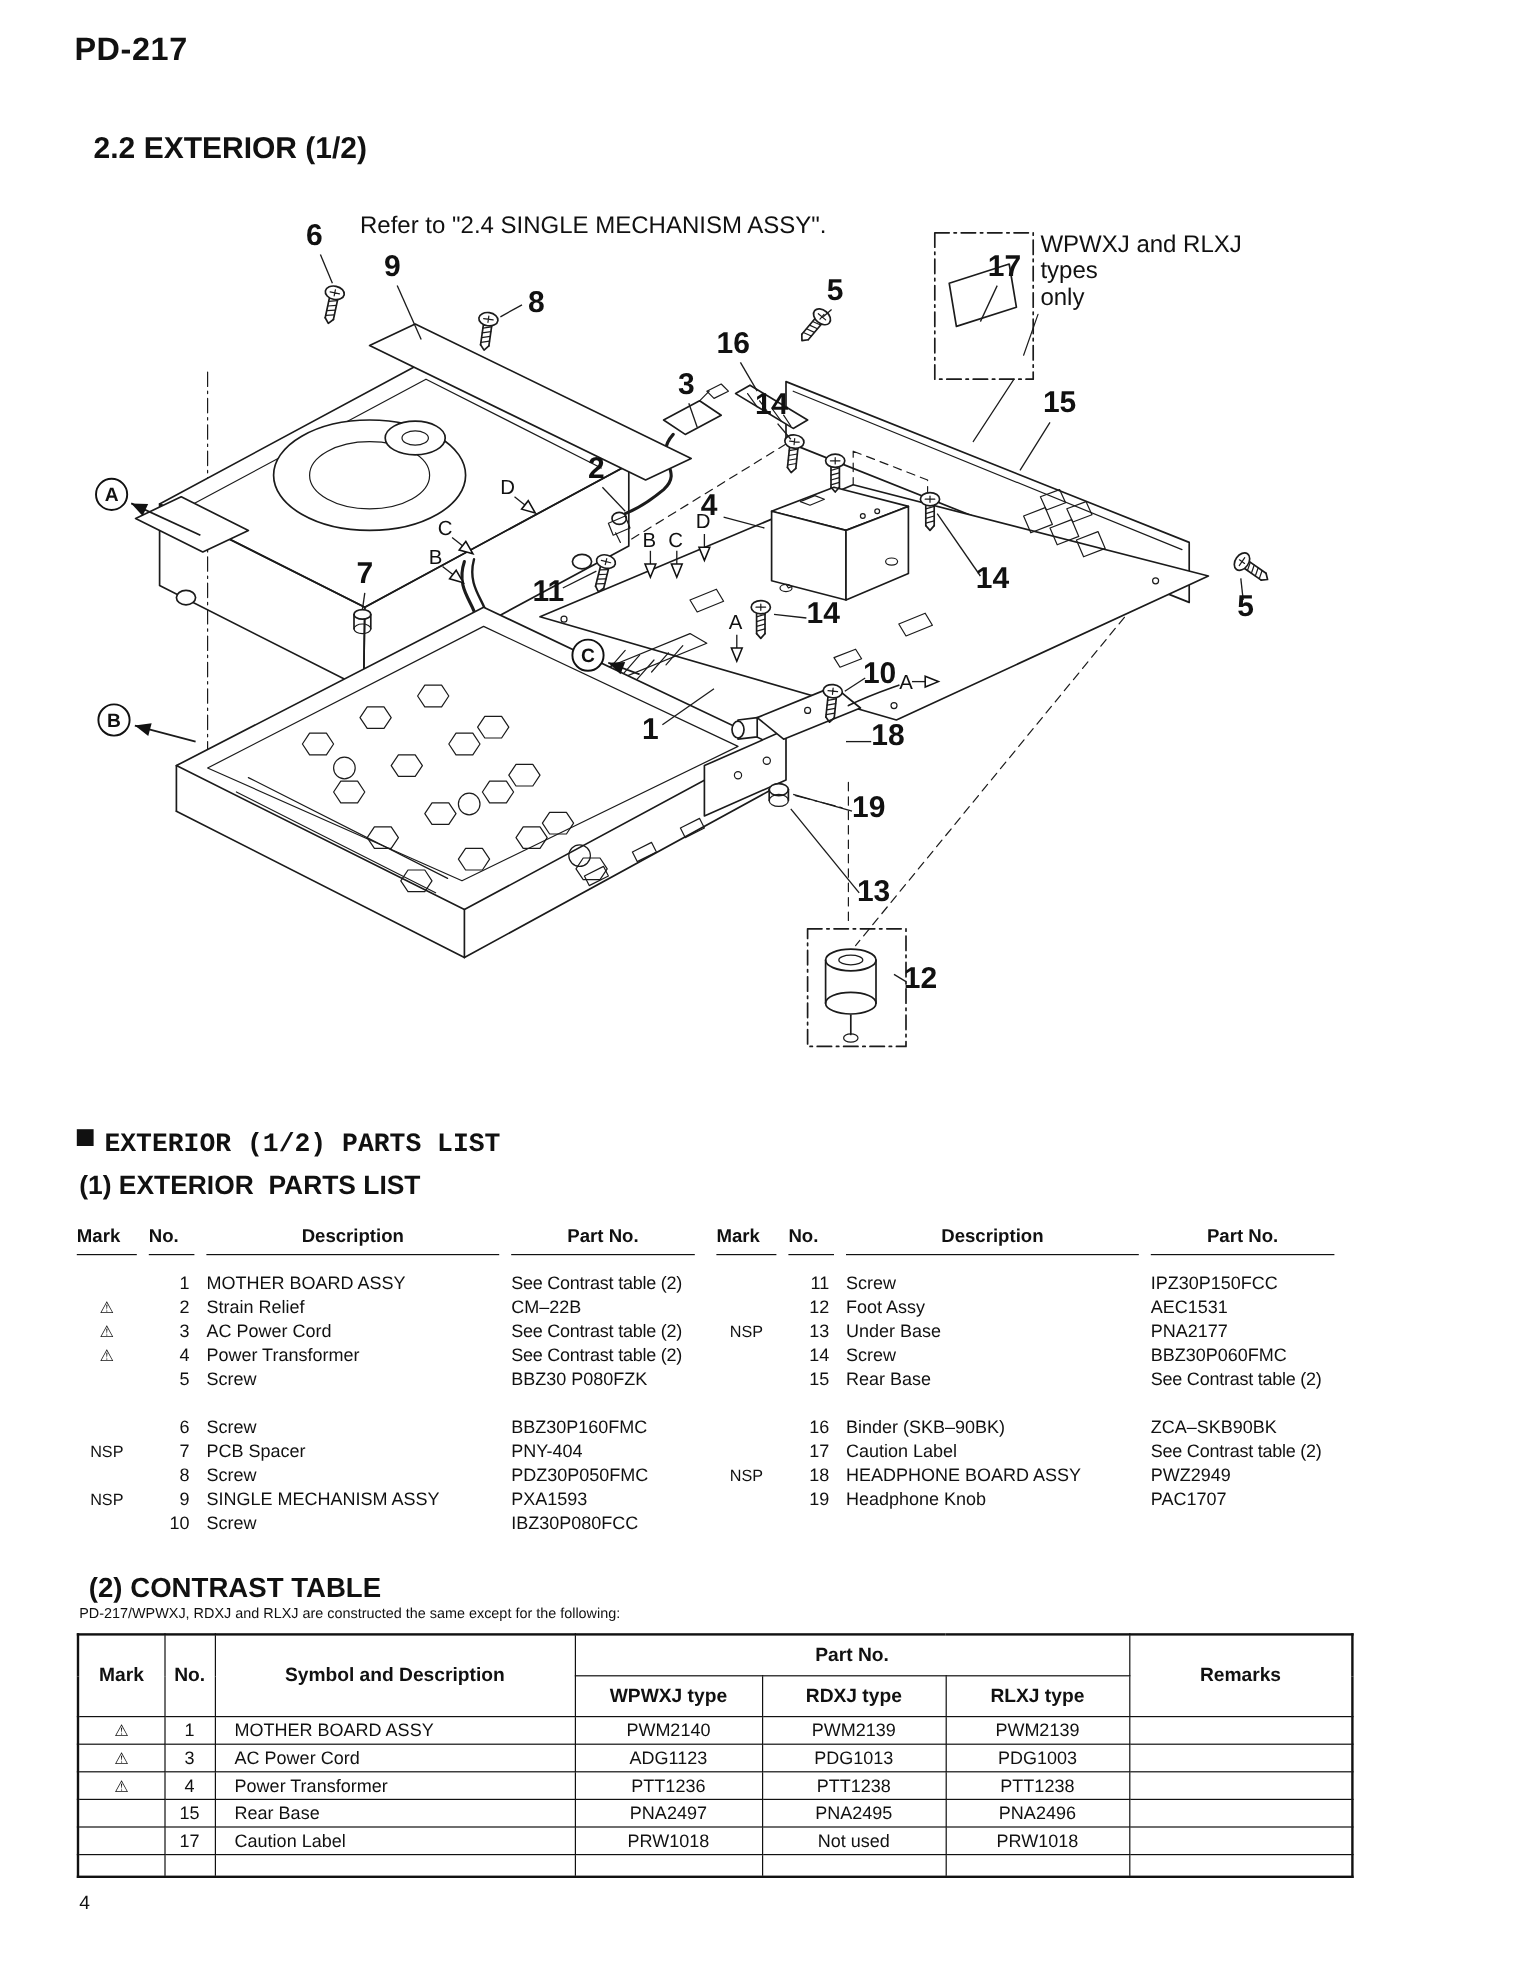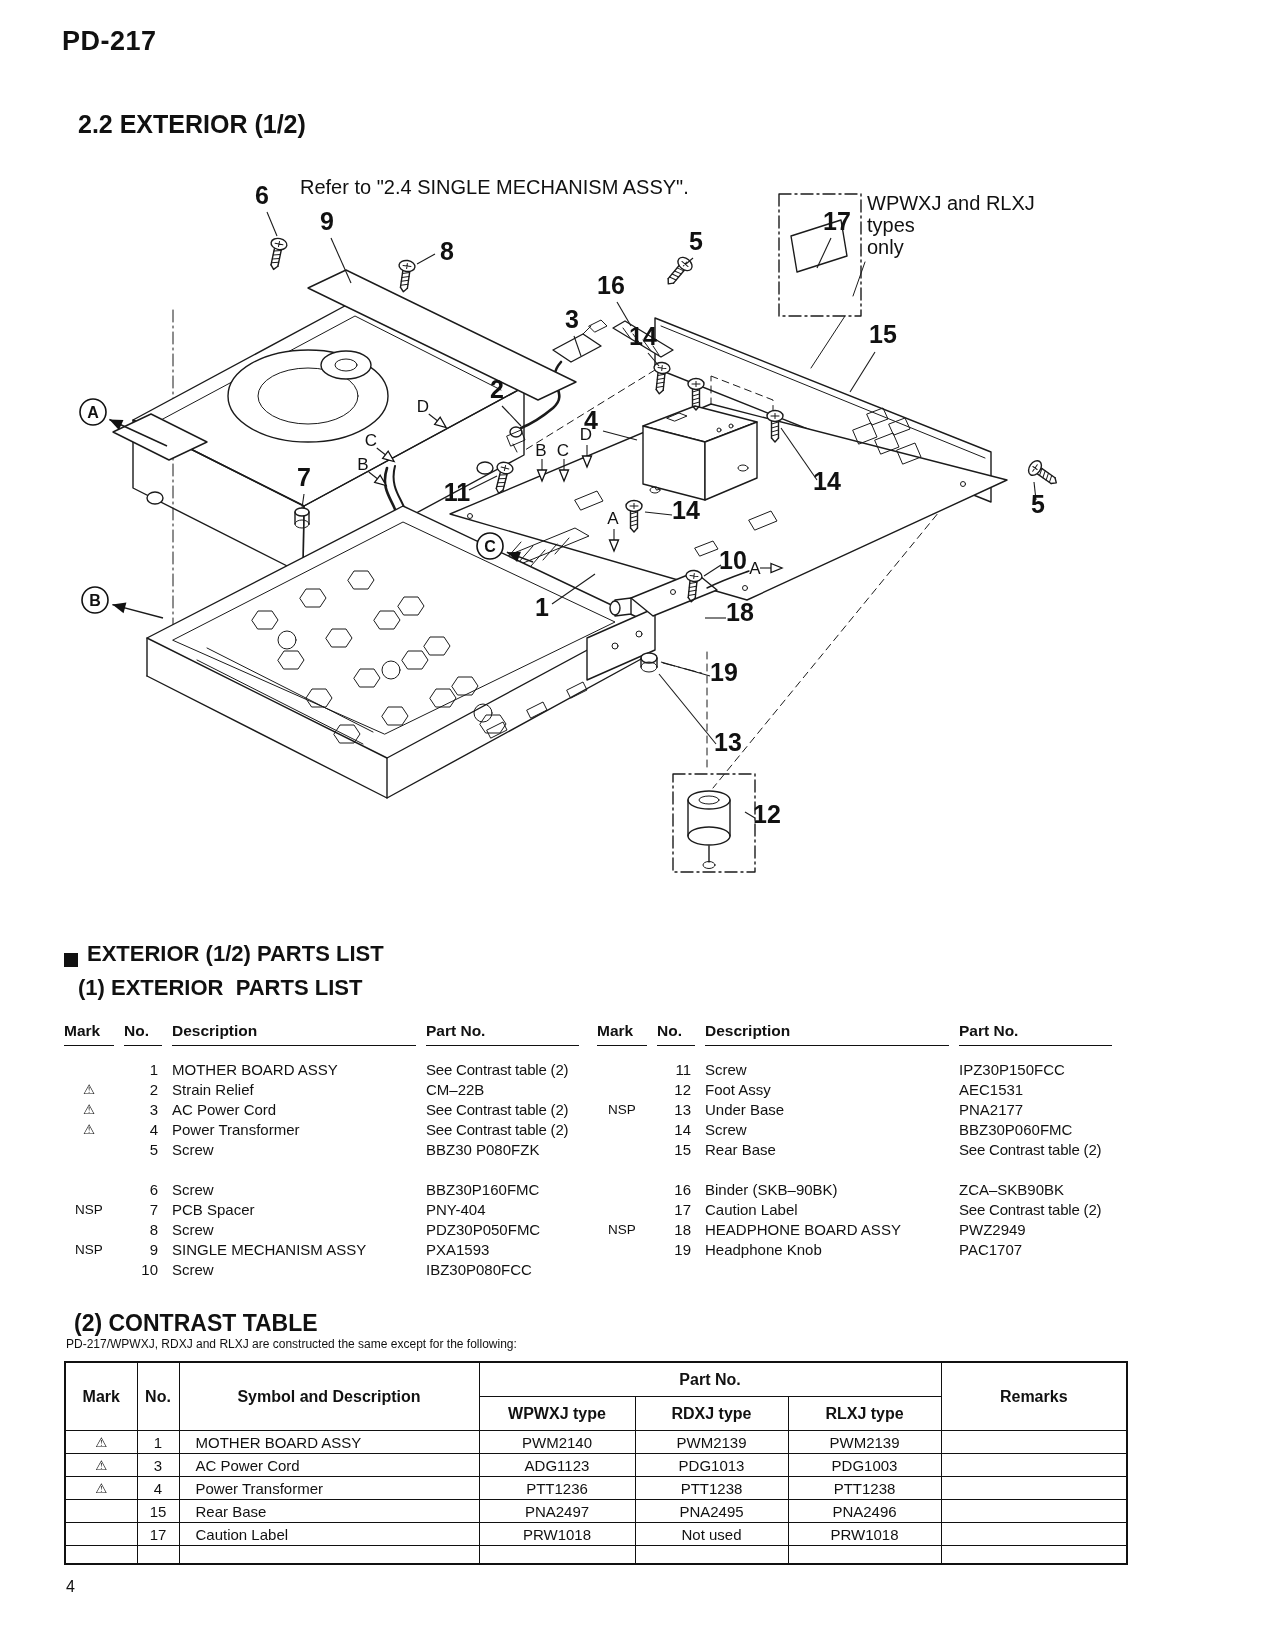--- a/index.html
+++ b/index.html
@@ -23,33 +23,33 @@
   .ctext{font-size:16px;font-weight:bold;text-anchor:middle;fill:#111;}
   .ltext{font-size:17px;text-anchor:middle;fill:#111;}
   .cletter{fill:#fff;stroke:#111;stroke-width:1.6;}
   .solid{fill:#111;stroke:none;}
   .openarrow{fill:#fff;stroke:#111;stroke-width:1.3;}
   .refer-note{font-size:20px;fill:#111;}
   .variant-note{font-size:20px;fill:#111;}
 
   
   .parts-heading{position:absolute;left:64px;top:941px;font-size:22px;font-weight:bold;
-                 display:flex;align-items:flex-end;gap:9px;}
+                 display:flex;align-items:flex-start;gap:9px;font-family:Liberation Mono, monospace;}
   .bullet{width:14px;height:14px;background:#111;display:inline-block;}
-  .parts-subheading{position:absolute;left:78px;top:975px;font-size:22px;font-weight:bold;white-space:pre;}
+  .parts-subheading{position:absolute;left:66px;top:975px;font-size:22px;font-weight:bold;white-space:pre;}
   .ptable{position:absolute;top:1022px;width:515px;}
   .ptable.left{left:64px;}
   .ptable.right{left:597px;}
   .prow{display:grid;grid-template-columns:50px 38px 244px 1fr;column-gap:10px;
         height:20px;align-items:center;font-size:15px;}
   .prow .mark{text-align:center;font-size:13.5px;}
   .prow .no{text-align:right;padding-right:4px;}
   .phead{height:24px;margin-bottom:13px;}
   .phead .cell{font-weight:bold;font-size:15.5px;border-bottom:1.7px solid #111;
-               padding-bottom:4px;height:100%;box-sizing:border-box;text-align:left;}
+               padding-bottom:4px;height:100%;box-sizing:border-box;text-align:center;}
   .phead .no{text-align:left;padding-right:0;}
   .phead .mark{text-align:left;font-size:15.5px;}
   .gap-before{margin-top:20px;}
   .cond{font-size:15px;letter-spacing:-.2px;}
 
   
   .contrast-heading{position:absolute;left:74px;top:1296px;font-size:23px;font-weight:bold;margin-top:14px;}
   .contrast-intro{position:absolute;left:66px;top:1337px;font-size:12px;}
   table.ctable{position:absolute;left:64px;top:1361px;border-collapse:collapse;
                border:2.5px solid #111;table-layout:fixed;}

